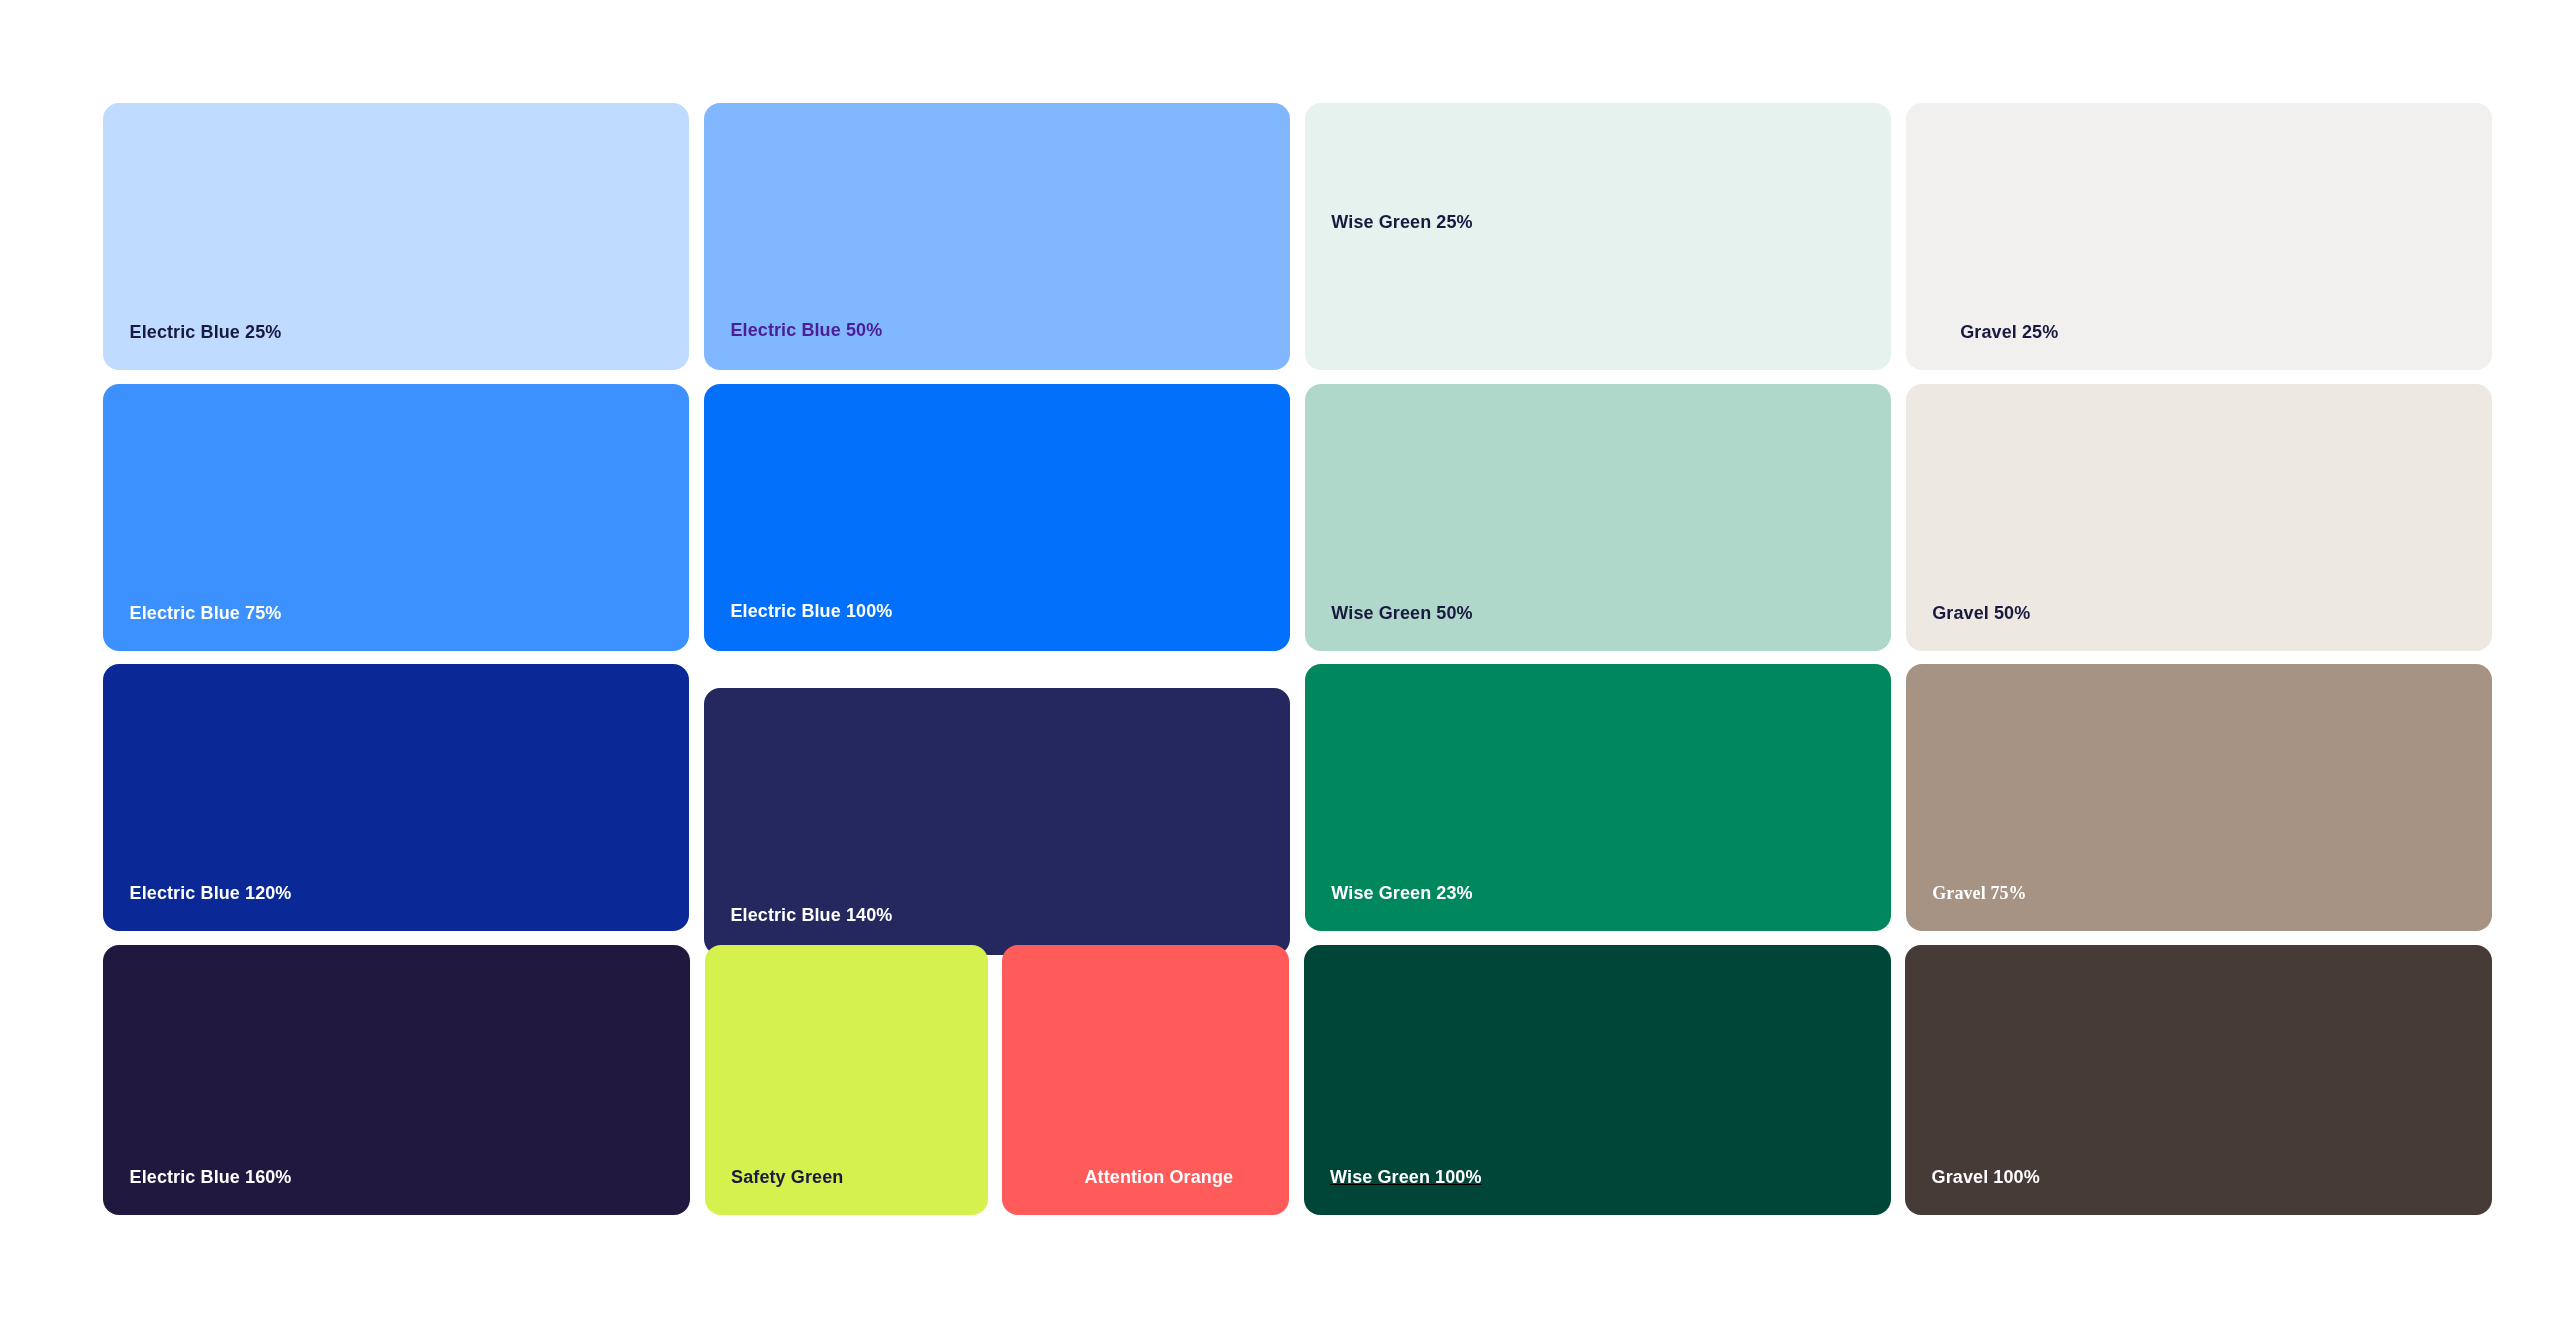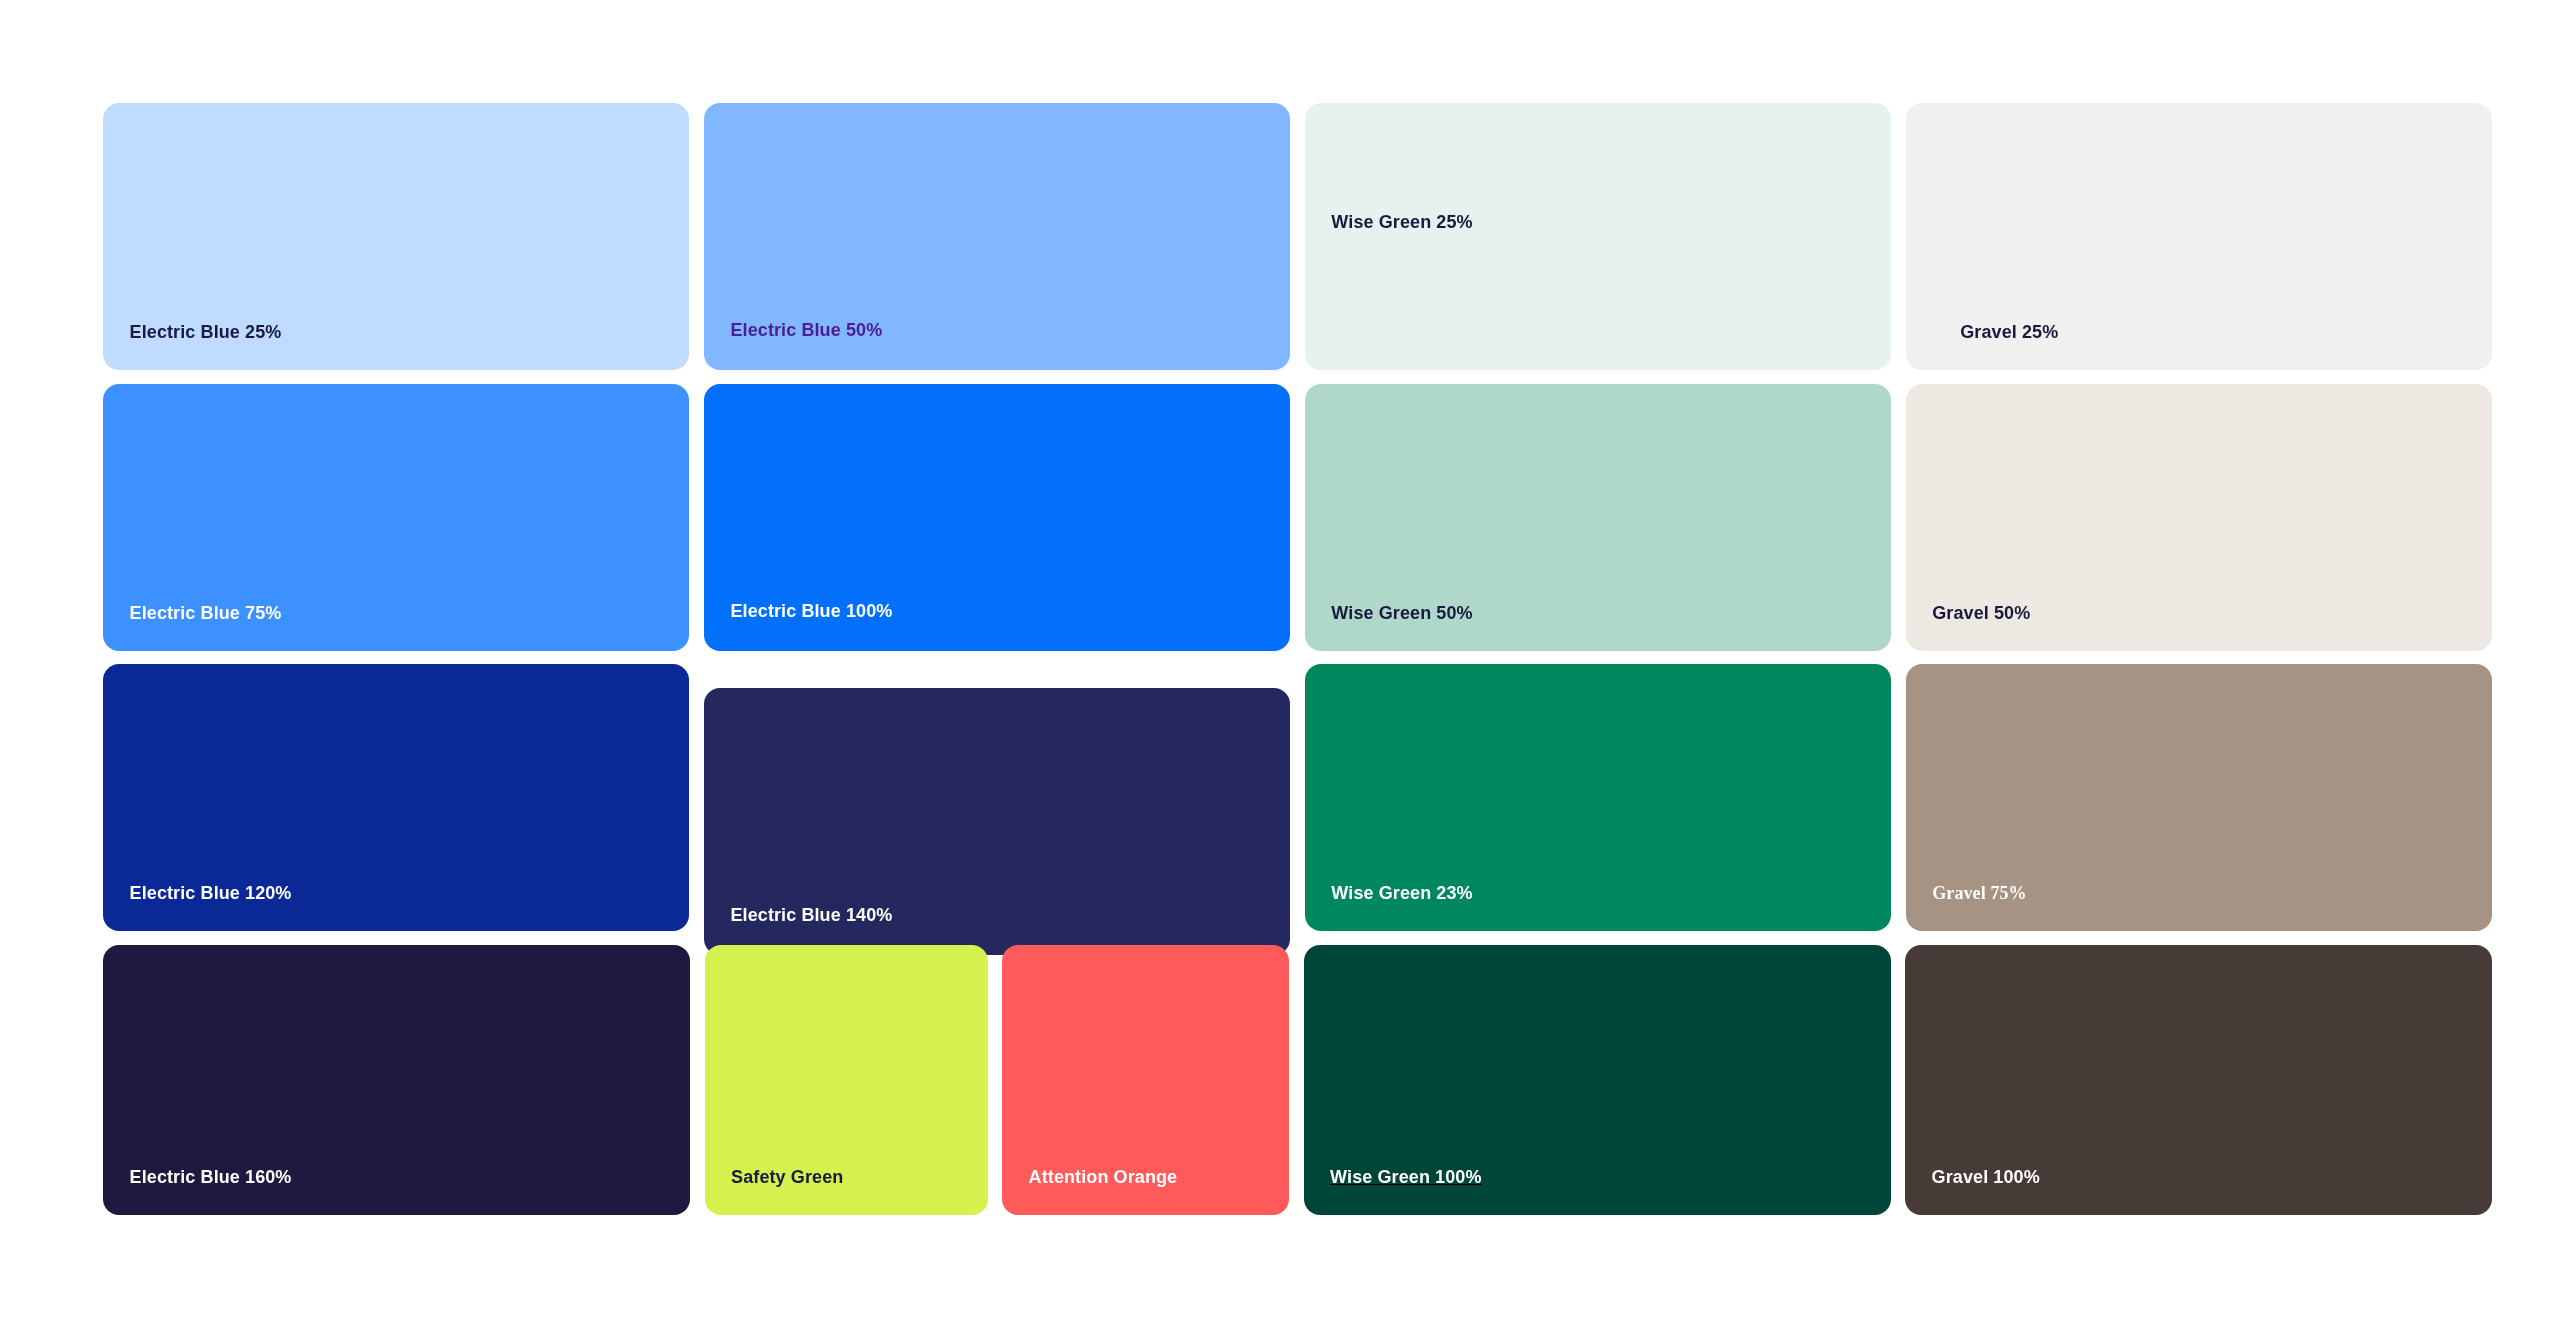--- a/index.html
+++ b/index.html
@@ -40,21 +40,21 @@
     flex: 1 1 0;
     min-width: 0;
     height: 100%;
     display: flex;
     align-items: flex-end;
     overflow: hidden;
   }
 
   
   .swatch.col-split-left  { flex: 0 0 283px; }
-  .swatch.col-split-right { flex: 0 0 287px; }
+  .swatch.col-split-right { flex: 0 0 287px; justify-content: center; }
 
   .swatch-label {
     font-size: 18px;
     font-weight: 700;
     letter-spacing: 0.1px;
     line-height: 1;
     padding: 0 0 29px 26.6px;
     white-space: nowrap;
     user-select: none;
   }

